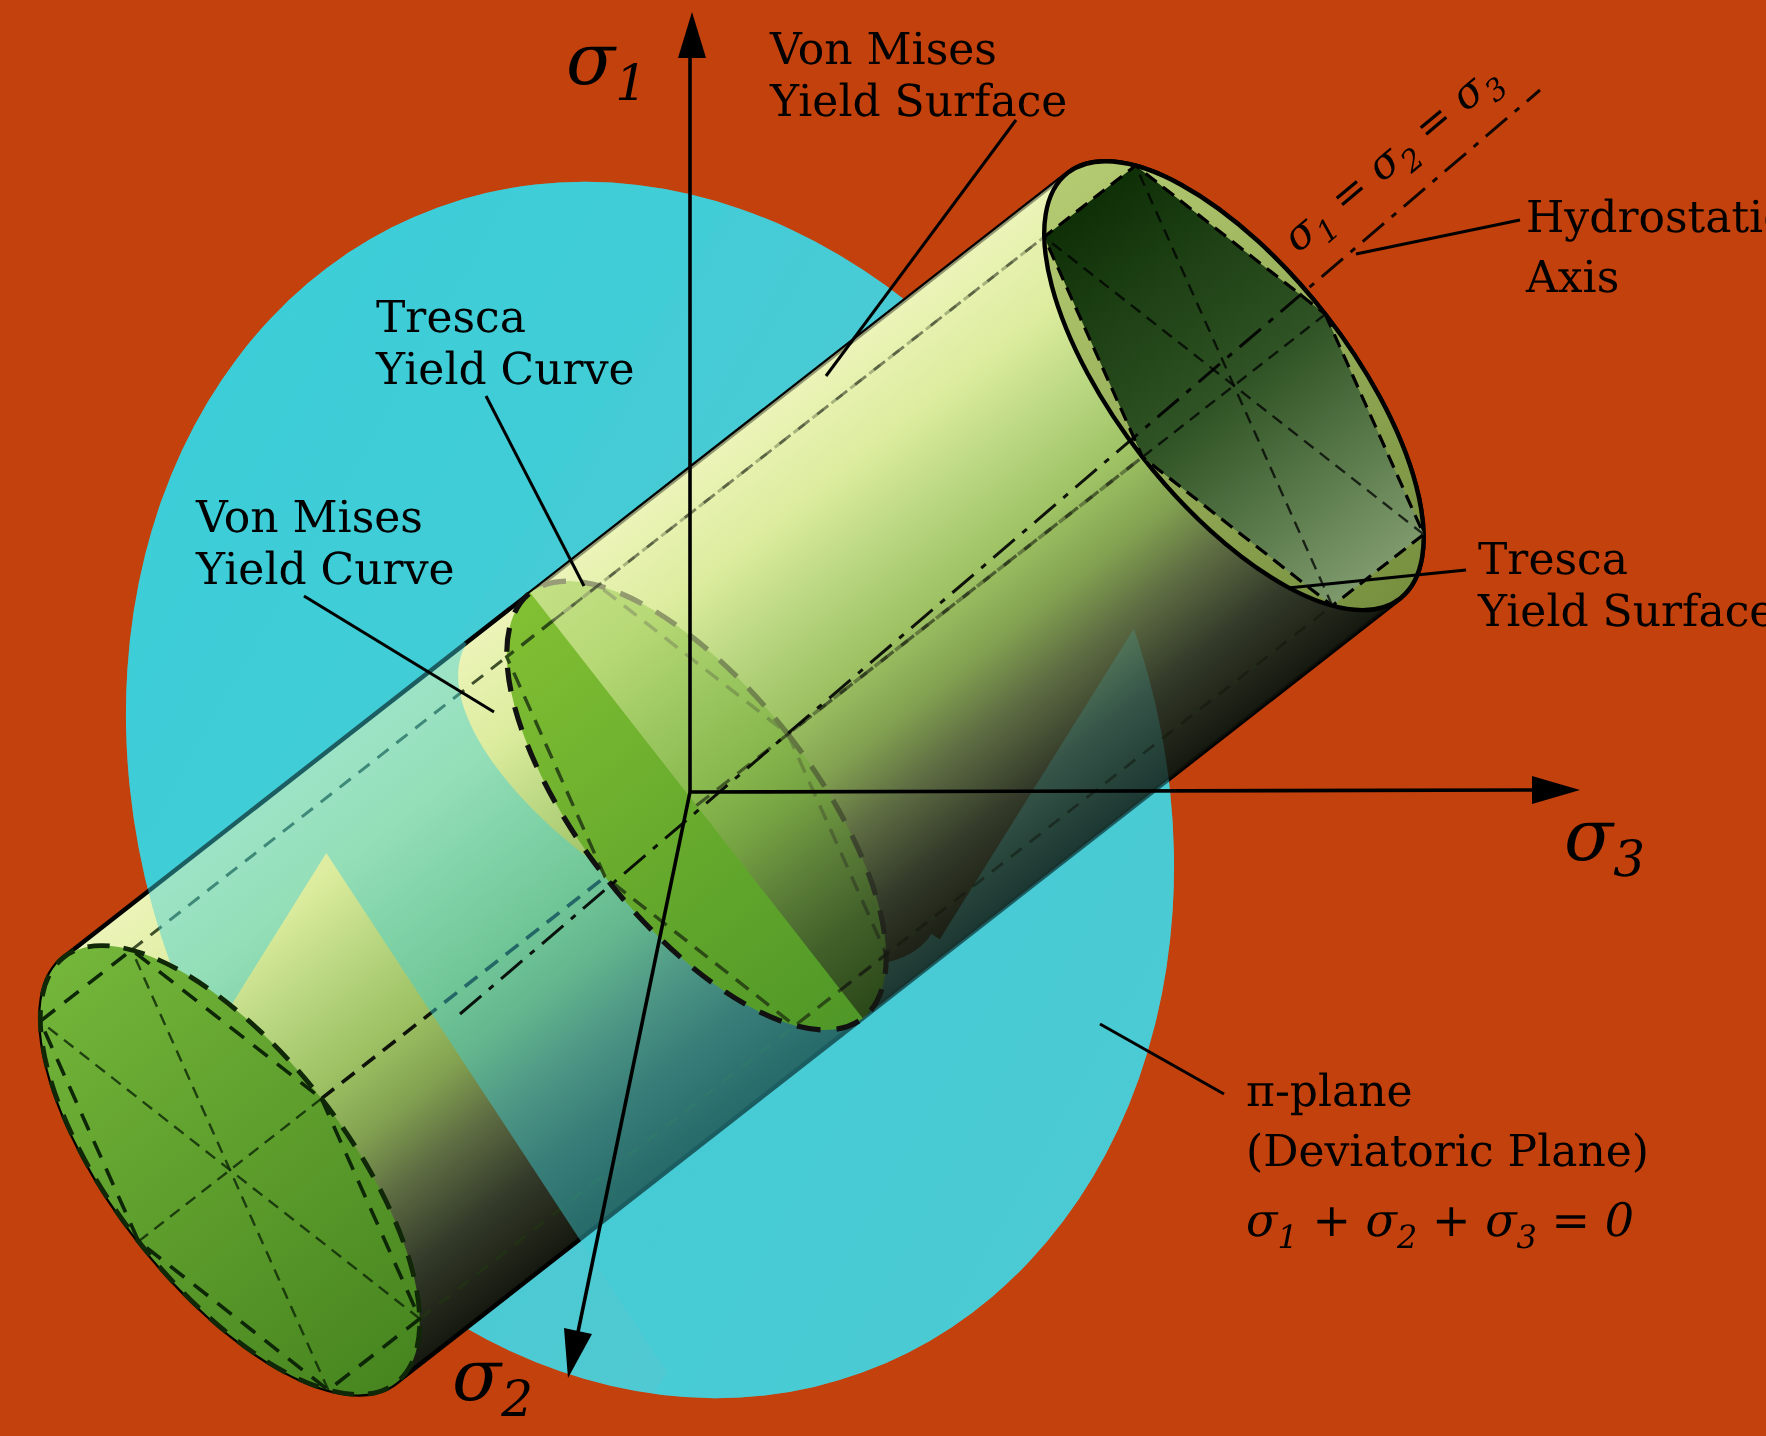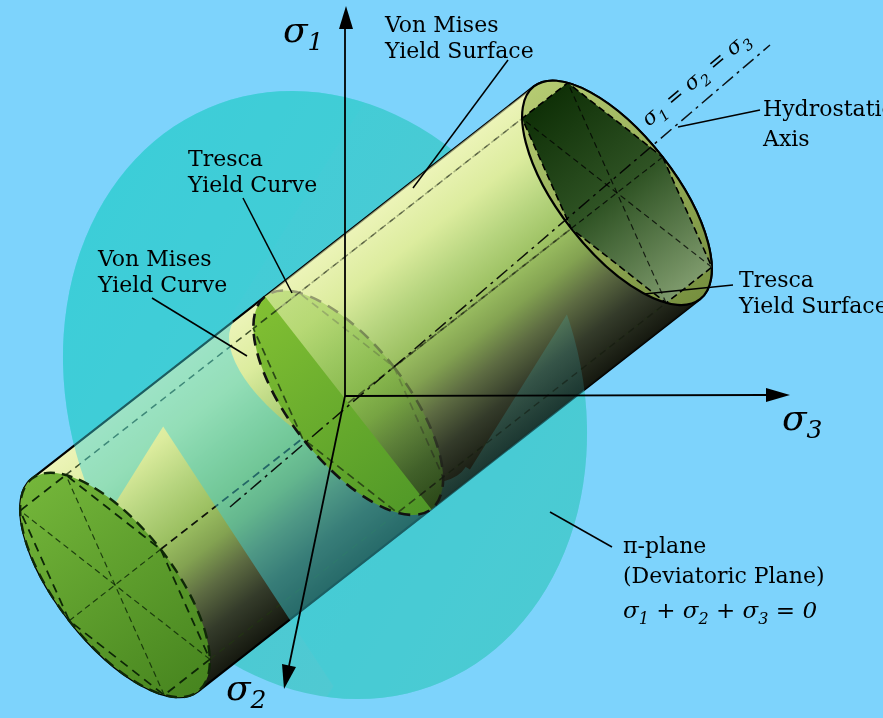--- a/index.html
+++ b/index.html
@@ -1,16 +1,16 @@
 <!DOCTYPE html>
 <html><head>
 <meta charset="utf-8">
 <style>
   html,body{margin:0;padding:0;background:#fff;}
-  .stage{position:relative;width:883px;height:718px;background:#7dd3fc;overflow:hidden;
+  .stage{position:relative;width:883px;height:718px;background:#c2410c;overflow:hidden;
          font-family:"DejaVu Serif","Liberation Serif",serif;}
   svg text{font-family:"DejaVu Serif","Liberation Serif",serif;fill:#000000;}
   .ann{font-size:22px;}
   .ax{font-size:36px;font-style:italic;}
   .axsub{font-size:25px;font-style:italic;}
   .eqr{font-size:21px;font-style:italic;}
   .eqrsub{font-size:15px;font-style:italic;}
   .eqb{font-size:23px;font-style:italic;}
   .eqbsub{font-size:16px;font-style:italic;}
 </style>

